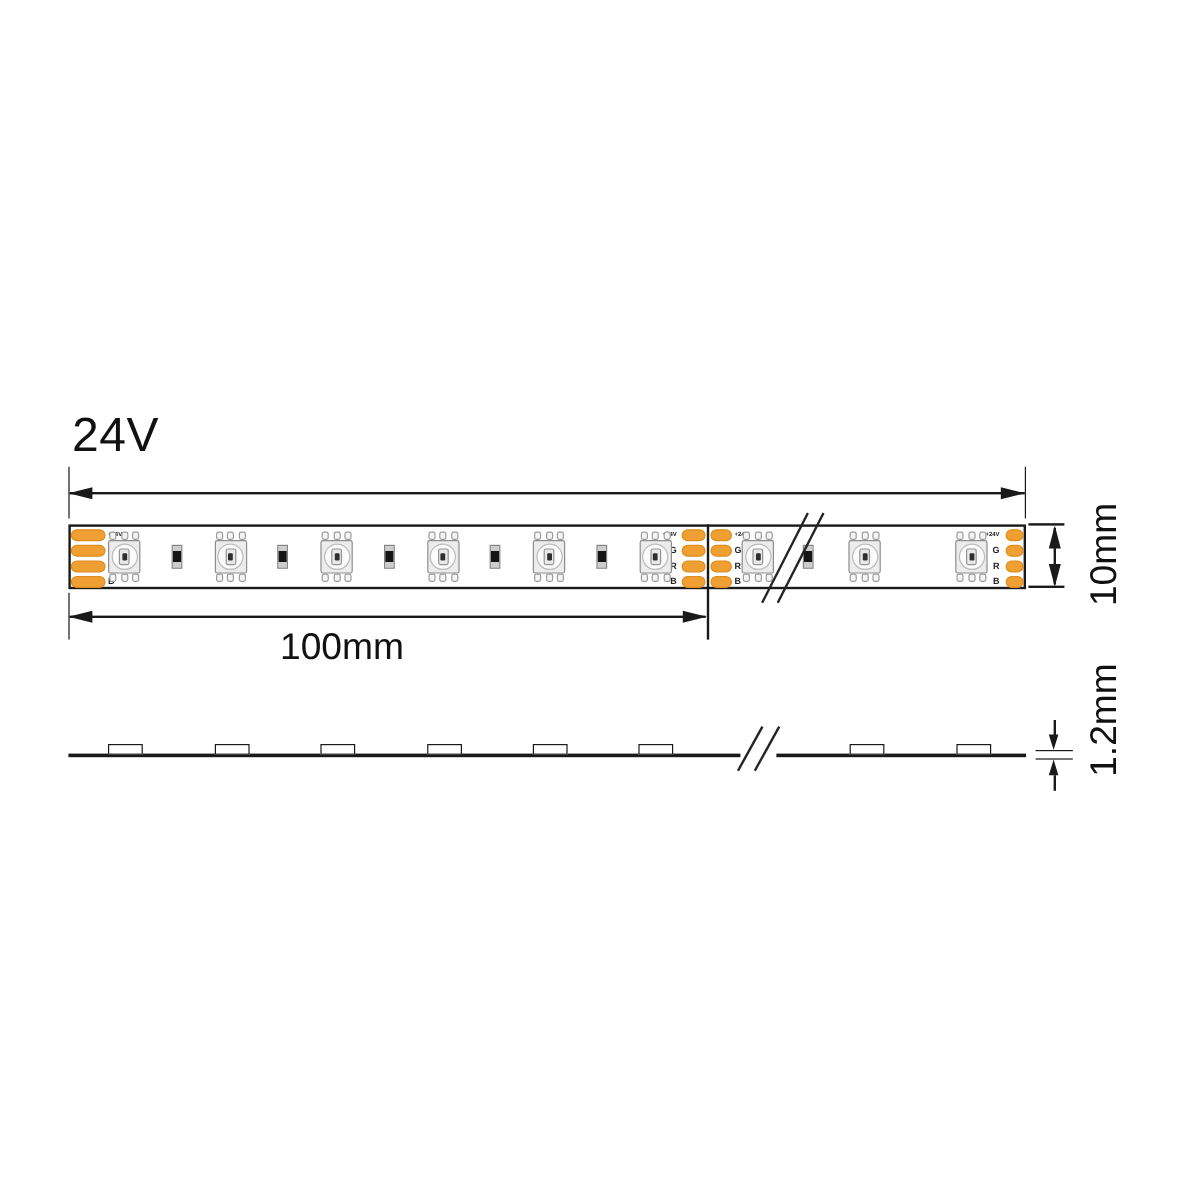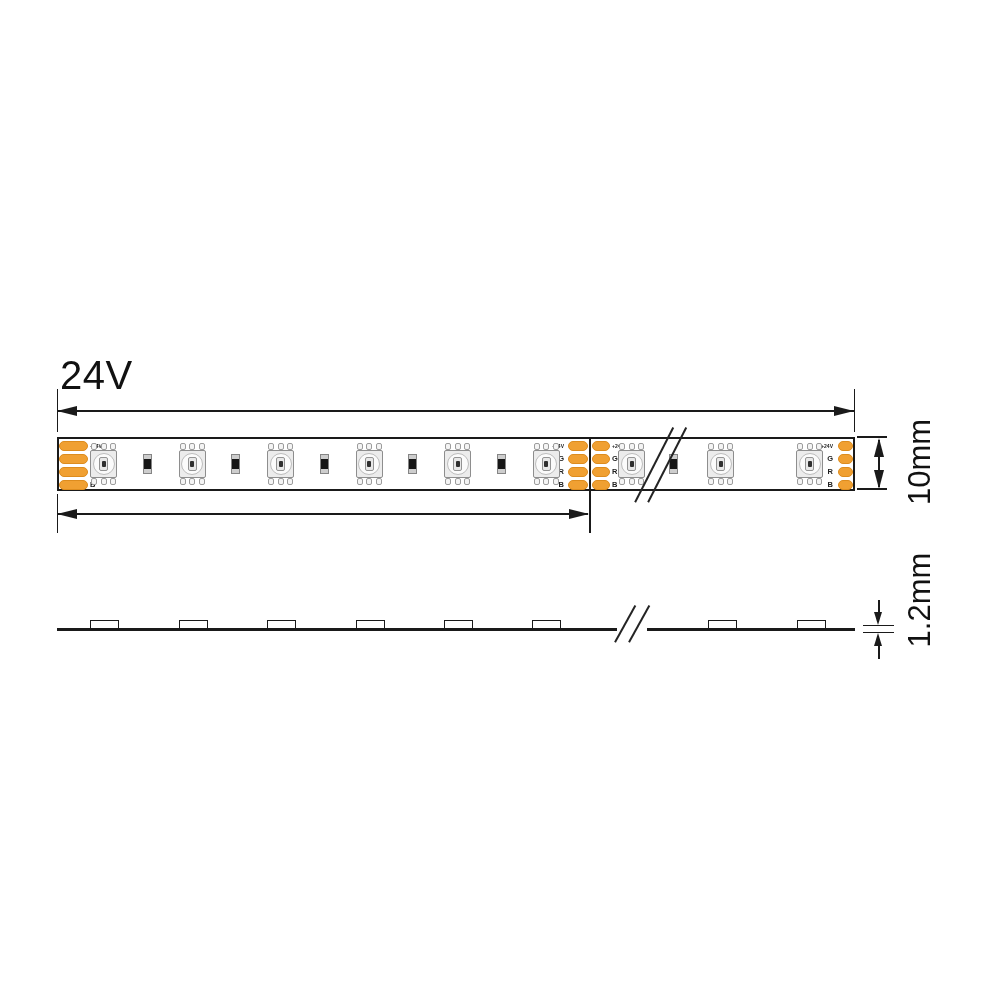--- a/index.html
+++ b/index.html
@@ -41,21 +41,21 @@
             font-size:7.5px; font-weight:700; white-space:nowrap; }
   .lblrow.tiny { font-size:5px; font-weight:700; }
   .sideled { top:620px; width:29px; height:9px; background:#fff;
              border:1.6px solid var(--ink); box-sizing:border-box; }
 </style>
 </head>
 <body>
 
 <div class="canvas">
 
-  <div class="title" style="left:60px; top:341px;margin-top:12px;">24V</div>
+  <div class="title" style="left:60px; top:341px;">24V</div>
 
   <div class="v" style="left:56.5px; top:389px; height:43px;"></div>
   <div class="v" style="left:853.5px; top:389px; height:43px;"></div>
   <div class="h" style="left:58px; top:410.2px; width:796px;"></div>
   <div class="tri tri-left" style="left:57px; top:406px;"></div>
   <div class="tri tri-right" style="left:834px; top:406px;"></div>
 
   <div class="strip" id="stripTop">
       <div class="padgrp" style="left: 0px; top: 0px;">
         <div class="pad" style="left: 0px; top: 1.5px; width: 29px; background: rgb(240, 160, 50); border: 1px solid rgb(221, 140, 30);"></div>
@@ -223,20 +223,21 @@
 
   <div class="v" style="left:589.2px; top:437px; height:96px;"></div>
 
   <div class="break-line" style="left:611.5px; top:464.2px; width:84px; height:1.6px; transform:rotate(-63deg);"></div>
   <div class="break-line" style="left:624.5px; top:464.2px; width:84px; height:1.6px; transform:rotate(-63deg);"></div>
 
   <div class="v" style="left:56.5px; top:494px; height:39px;"></div>
   <div class="h" style="left:58px; top:513.2px; width:530px;"></div>
   <div class="tri tri-left" style="left:57px; top:509px;"></div>
   <div class="tri tri-right" style="left:569px; top:509px;"></div>
+  <div class="dim-text" style="left:205px; top:521px; width:160px;">100mm</div>
 
   <div class="h" style="left:857px; top:436.2px; width:30px; height:1.5px;"></div>
   <div class="h" style="left:857px; top:488.4px; width:30px; height:1.5px;"></div>
   <div class="v" style="left:878.2px; top:440px; height:47px;"></div>
   <div class="tri tri-up" style="left:874px; top:437.5px;"></div>
   <div class="tri tri-down" style="left:874px; top:470px;"></div>
   <div class="dim-text rot" style="left:845px; top:446px; width:150px;">10mm</div>
 
   <div class="abs" style="left:57px; top:628px; width:798px; height:3px; background:var(--ink);"></div>
   <div id="sideLeds">

